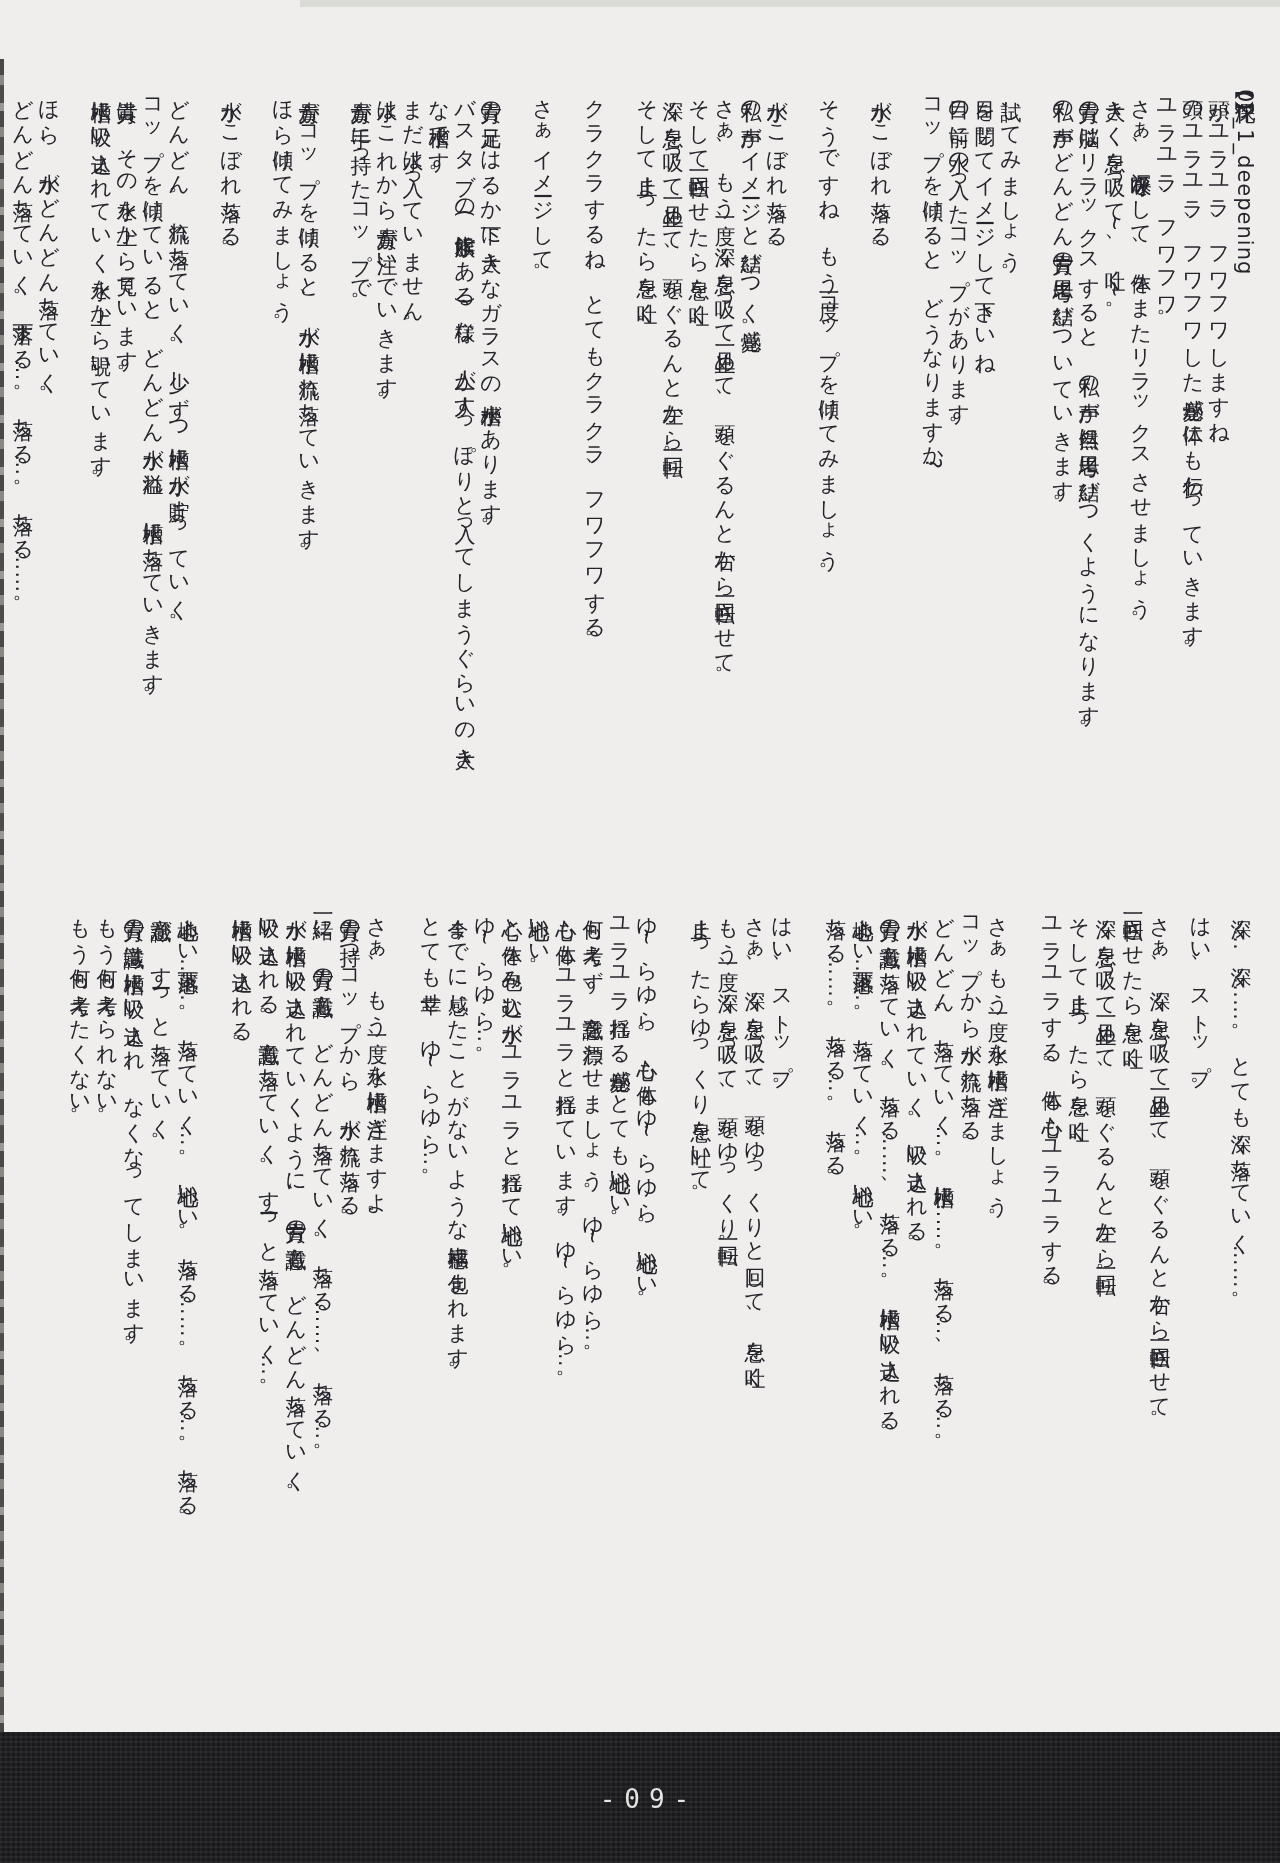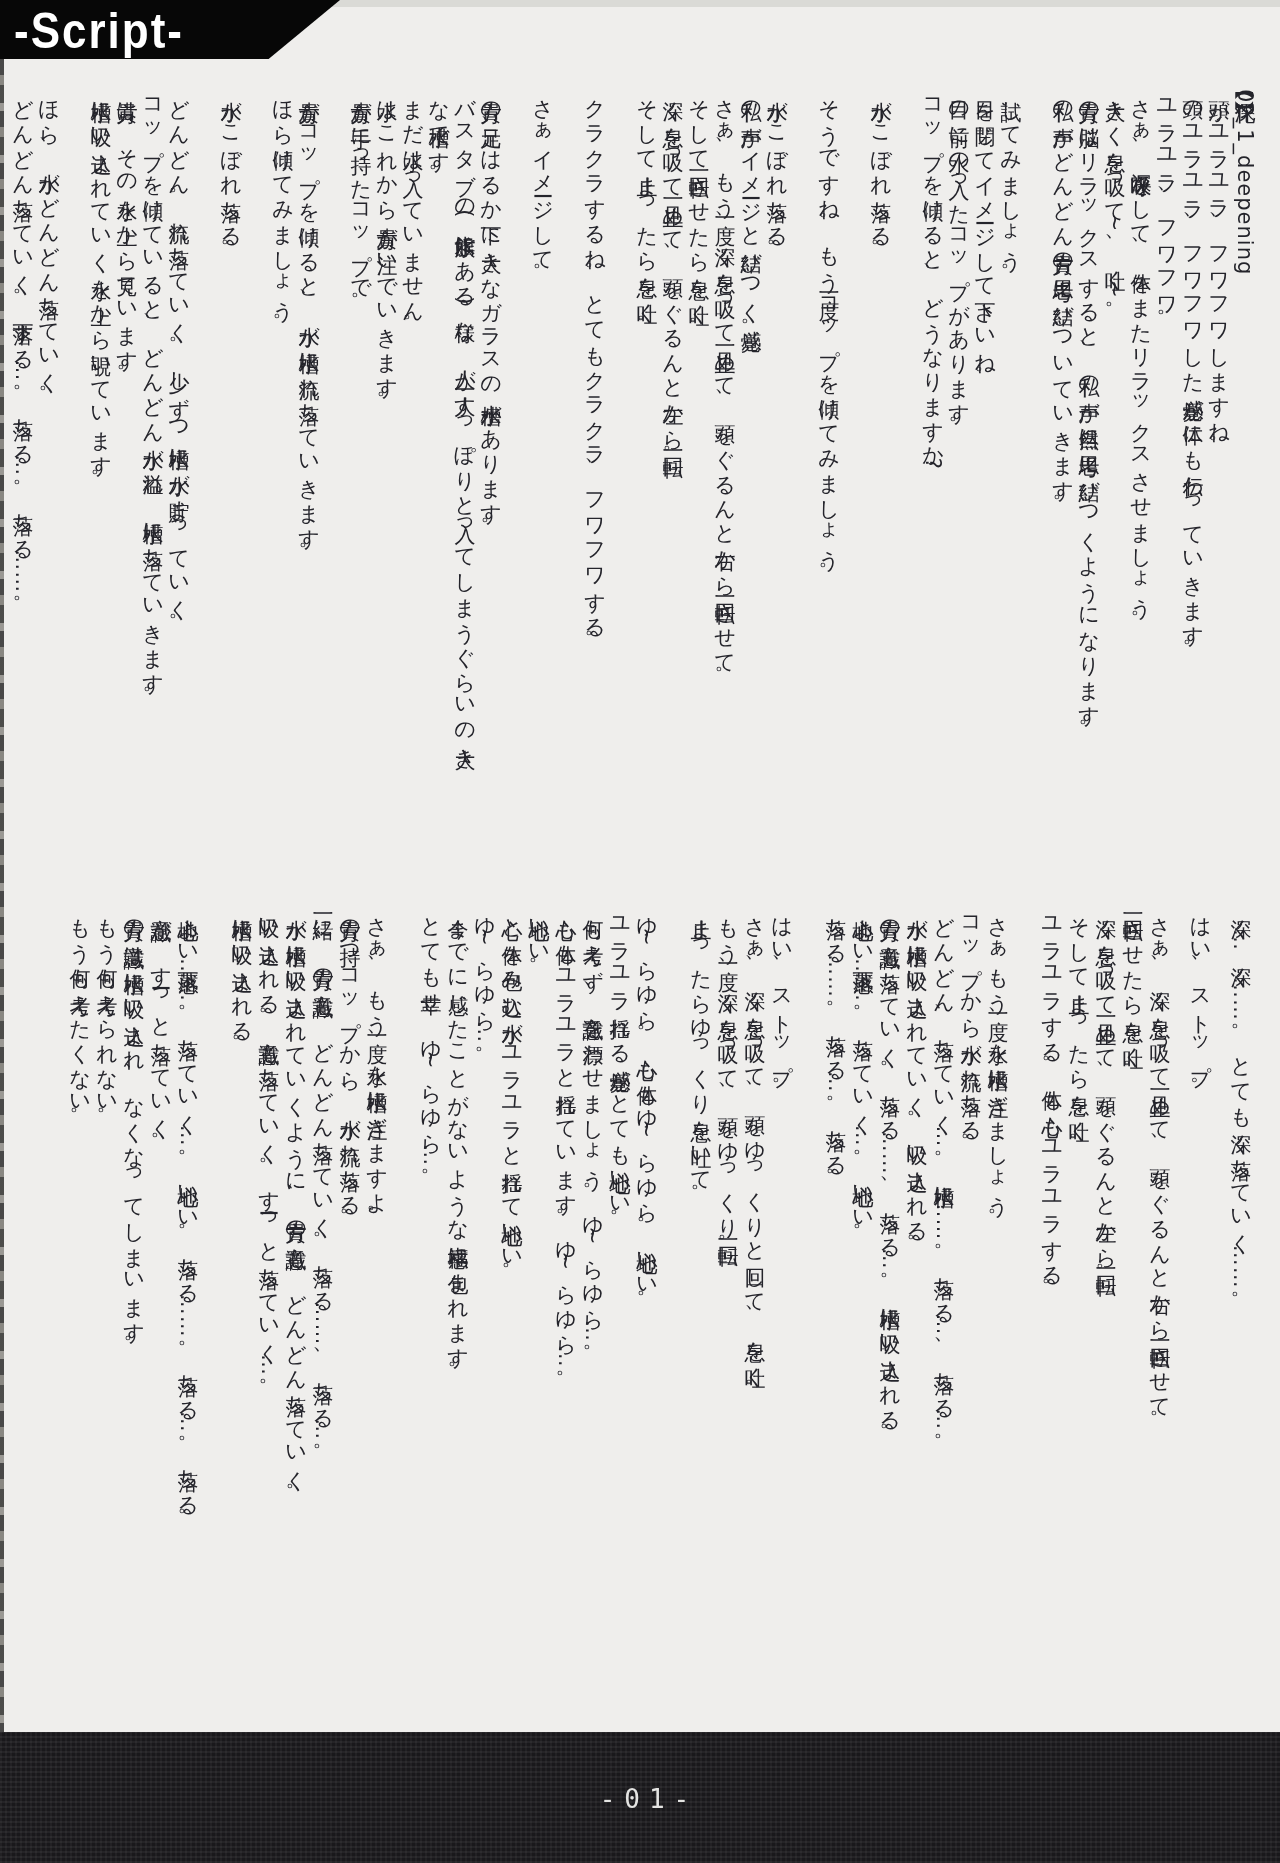--- a/index.html
+++ b/index.html
@@ -67,23 +67,20 @@
     font-family:"DejaVu Sans Mono","Liberation Mono",monospace;
     white-space:nowrap;
   }
 </style>
 </head>
 <body>
 
 <div class="page">
   <div class="top-edge"></div>
 
-  <div class="banner">
-    <span class="banner-label">-Script-</span>
-  </div>
 
   <div class="left-edge"></div>
 
   <div class="band band1">
       <div class="col">【深化】02_1_deepening</div>
       <div class="col">頭がユラユラ、フワフワしますね。</div>
       <div class="col">頭のユラユラ、フワフワした感覚が体にも伝わっていきます。</div>
       <div class="col">ユラユラ、フワフワ。</div>
       <div class="col">さぁ、深呼吸をして、体をまたリラックスさせましょう。</div>
       <div class="col">大きく息を吸って~、吐く~。</div>
@@ -155,15 +152,15 @@
       <div class="col">吸い込まれる。意識も落ちていく。すーっと落ちていく…。</div>
       <div class="col">水槽に吸い込まれる。</div>
       <div class="col" style="--g: 1;">心地よい落下感……。落ちていく…。心地いい。落ちる……。落ちる…。落ちる。</div>
       <div class="col">意識が、すーっと落ちていく。</div>
       <div class="col">貴方の意識は水槽に吸い込まれ、なくなってしまいます。</div>
       <div class="col">もう何も考えられない。</div>
       <div class="col">もう何も考えたくない。</div>
     </div>
 
   <div class="footer">
-    <span class="page-number">-01-</span>
+    <span class="page-number">-09-</span>
   </div>
 </div>
 
 </body></html>

